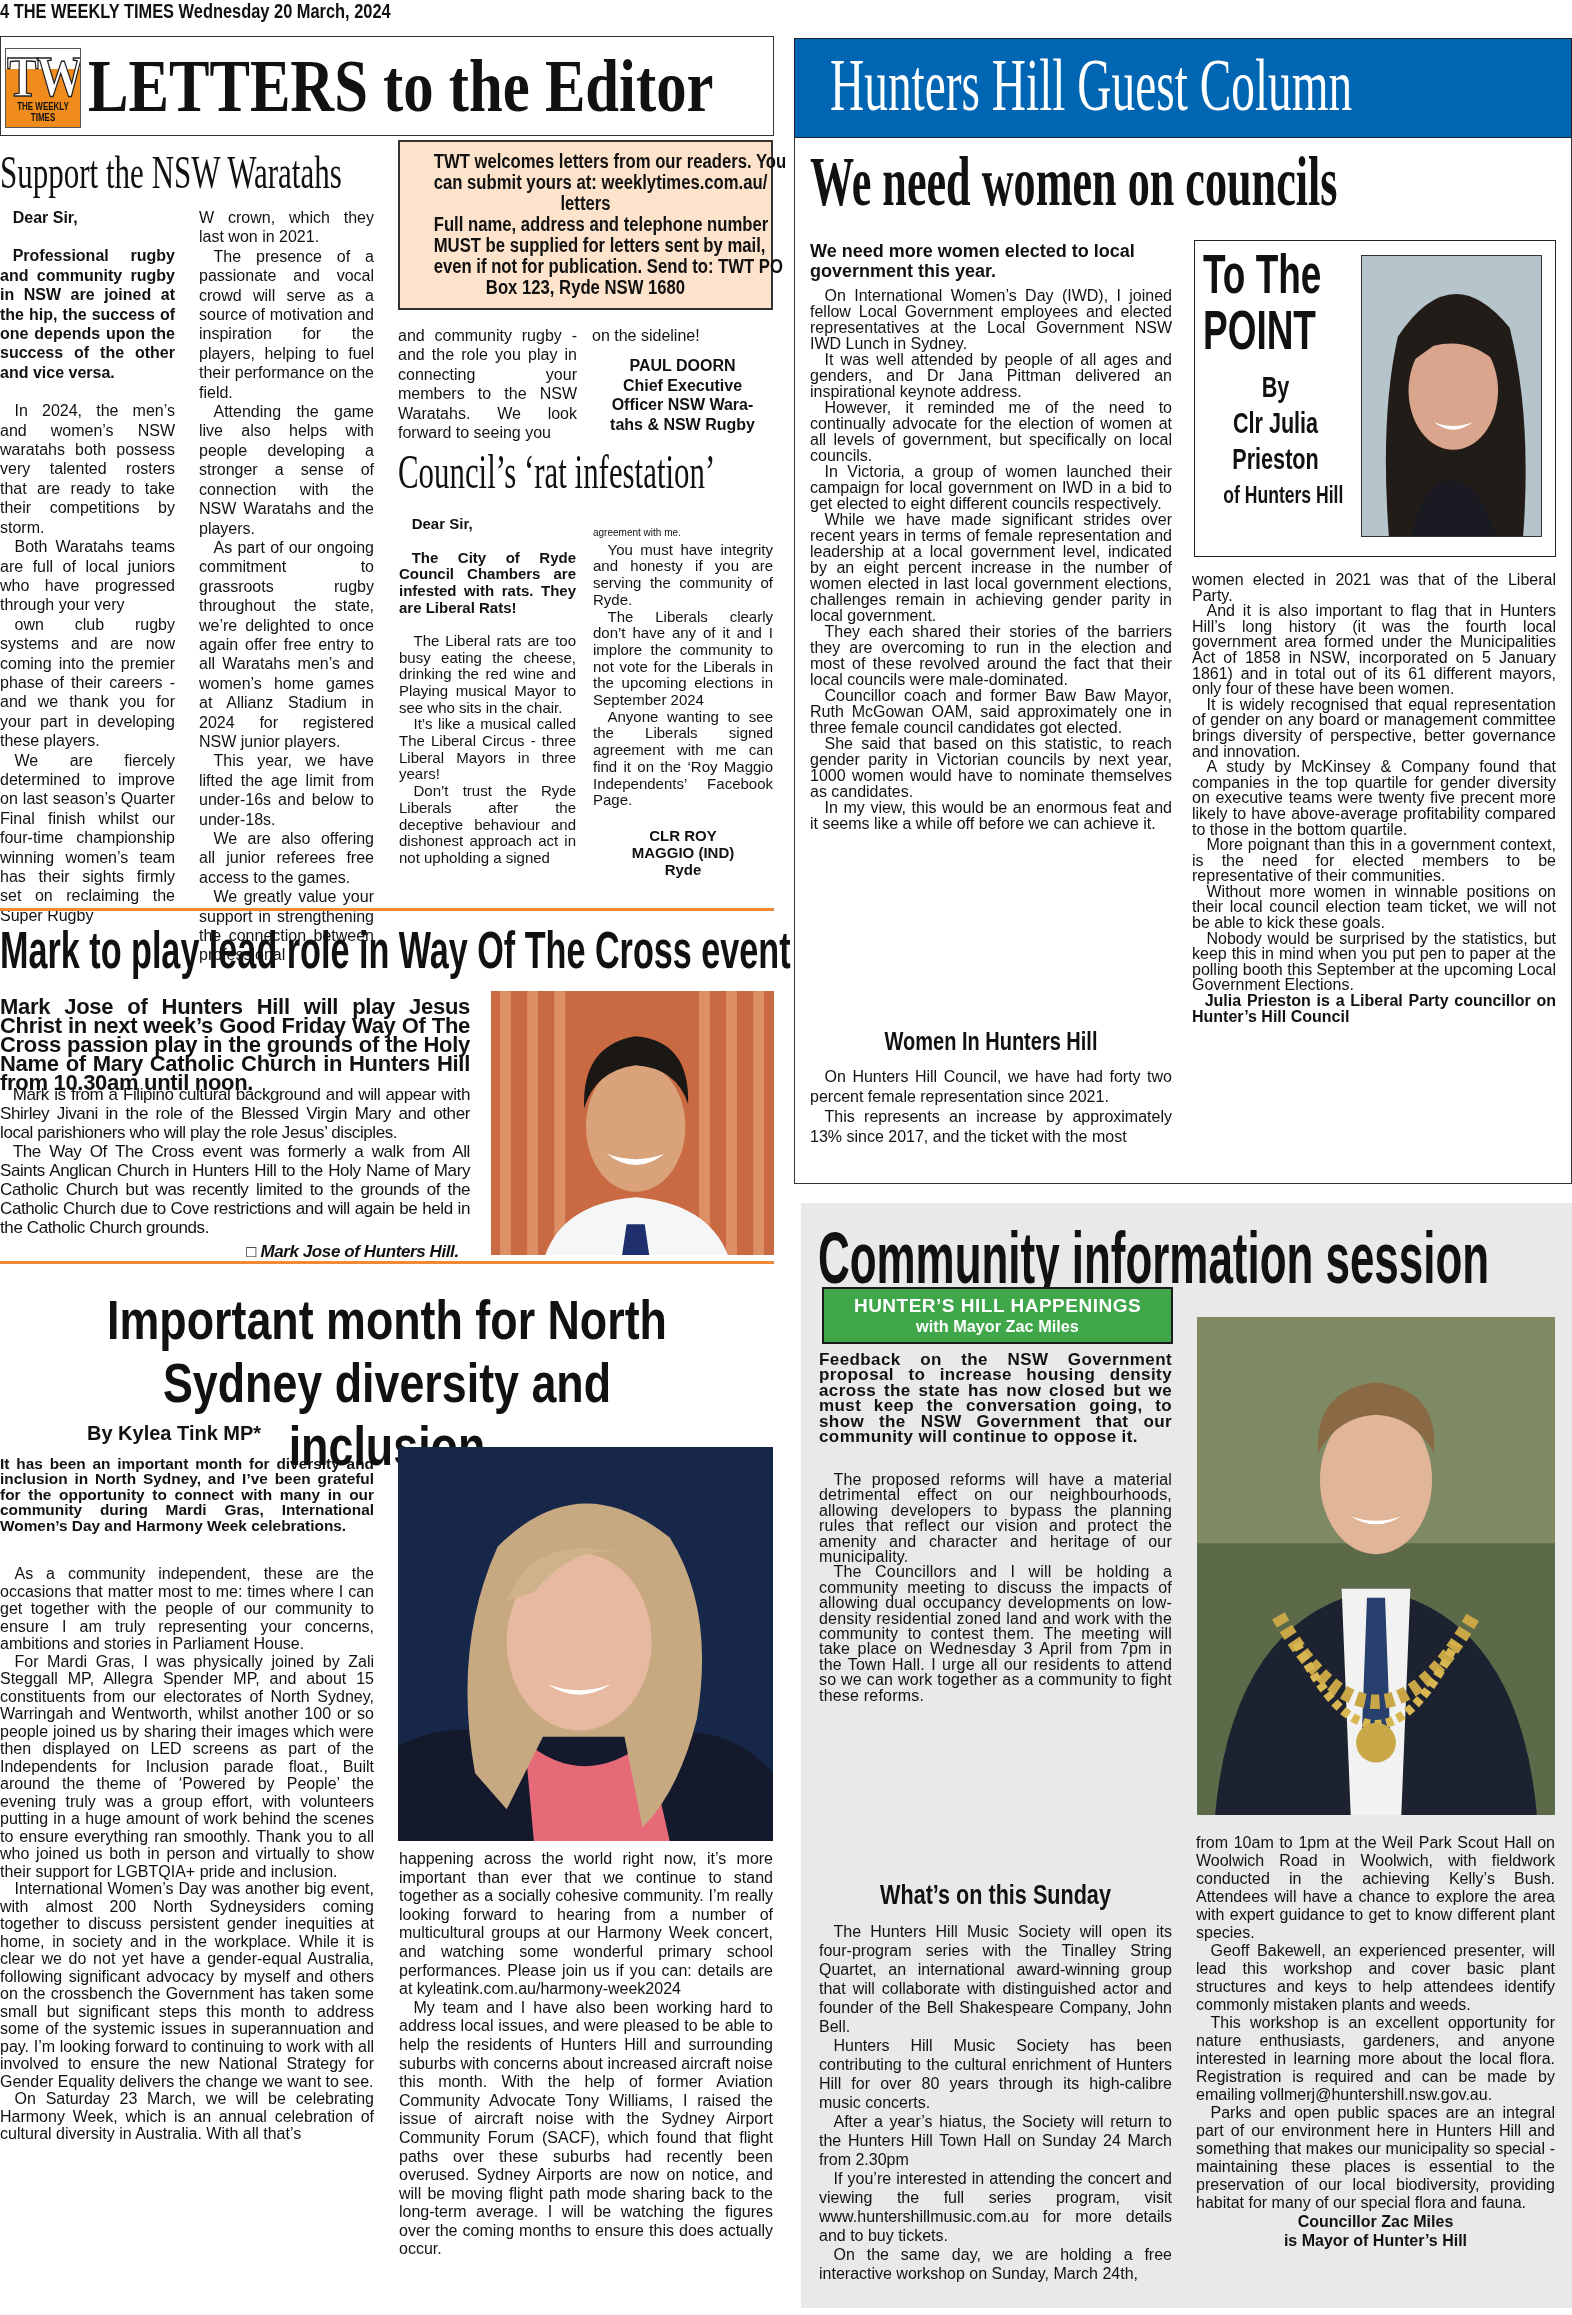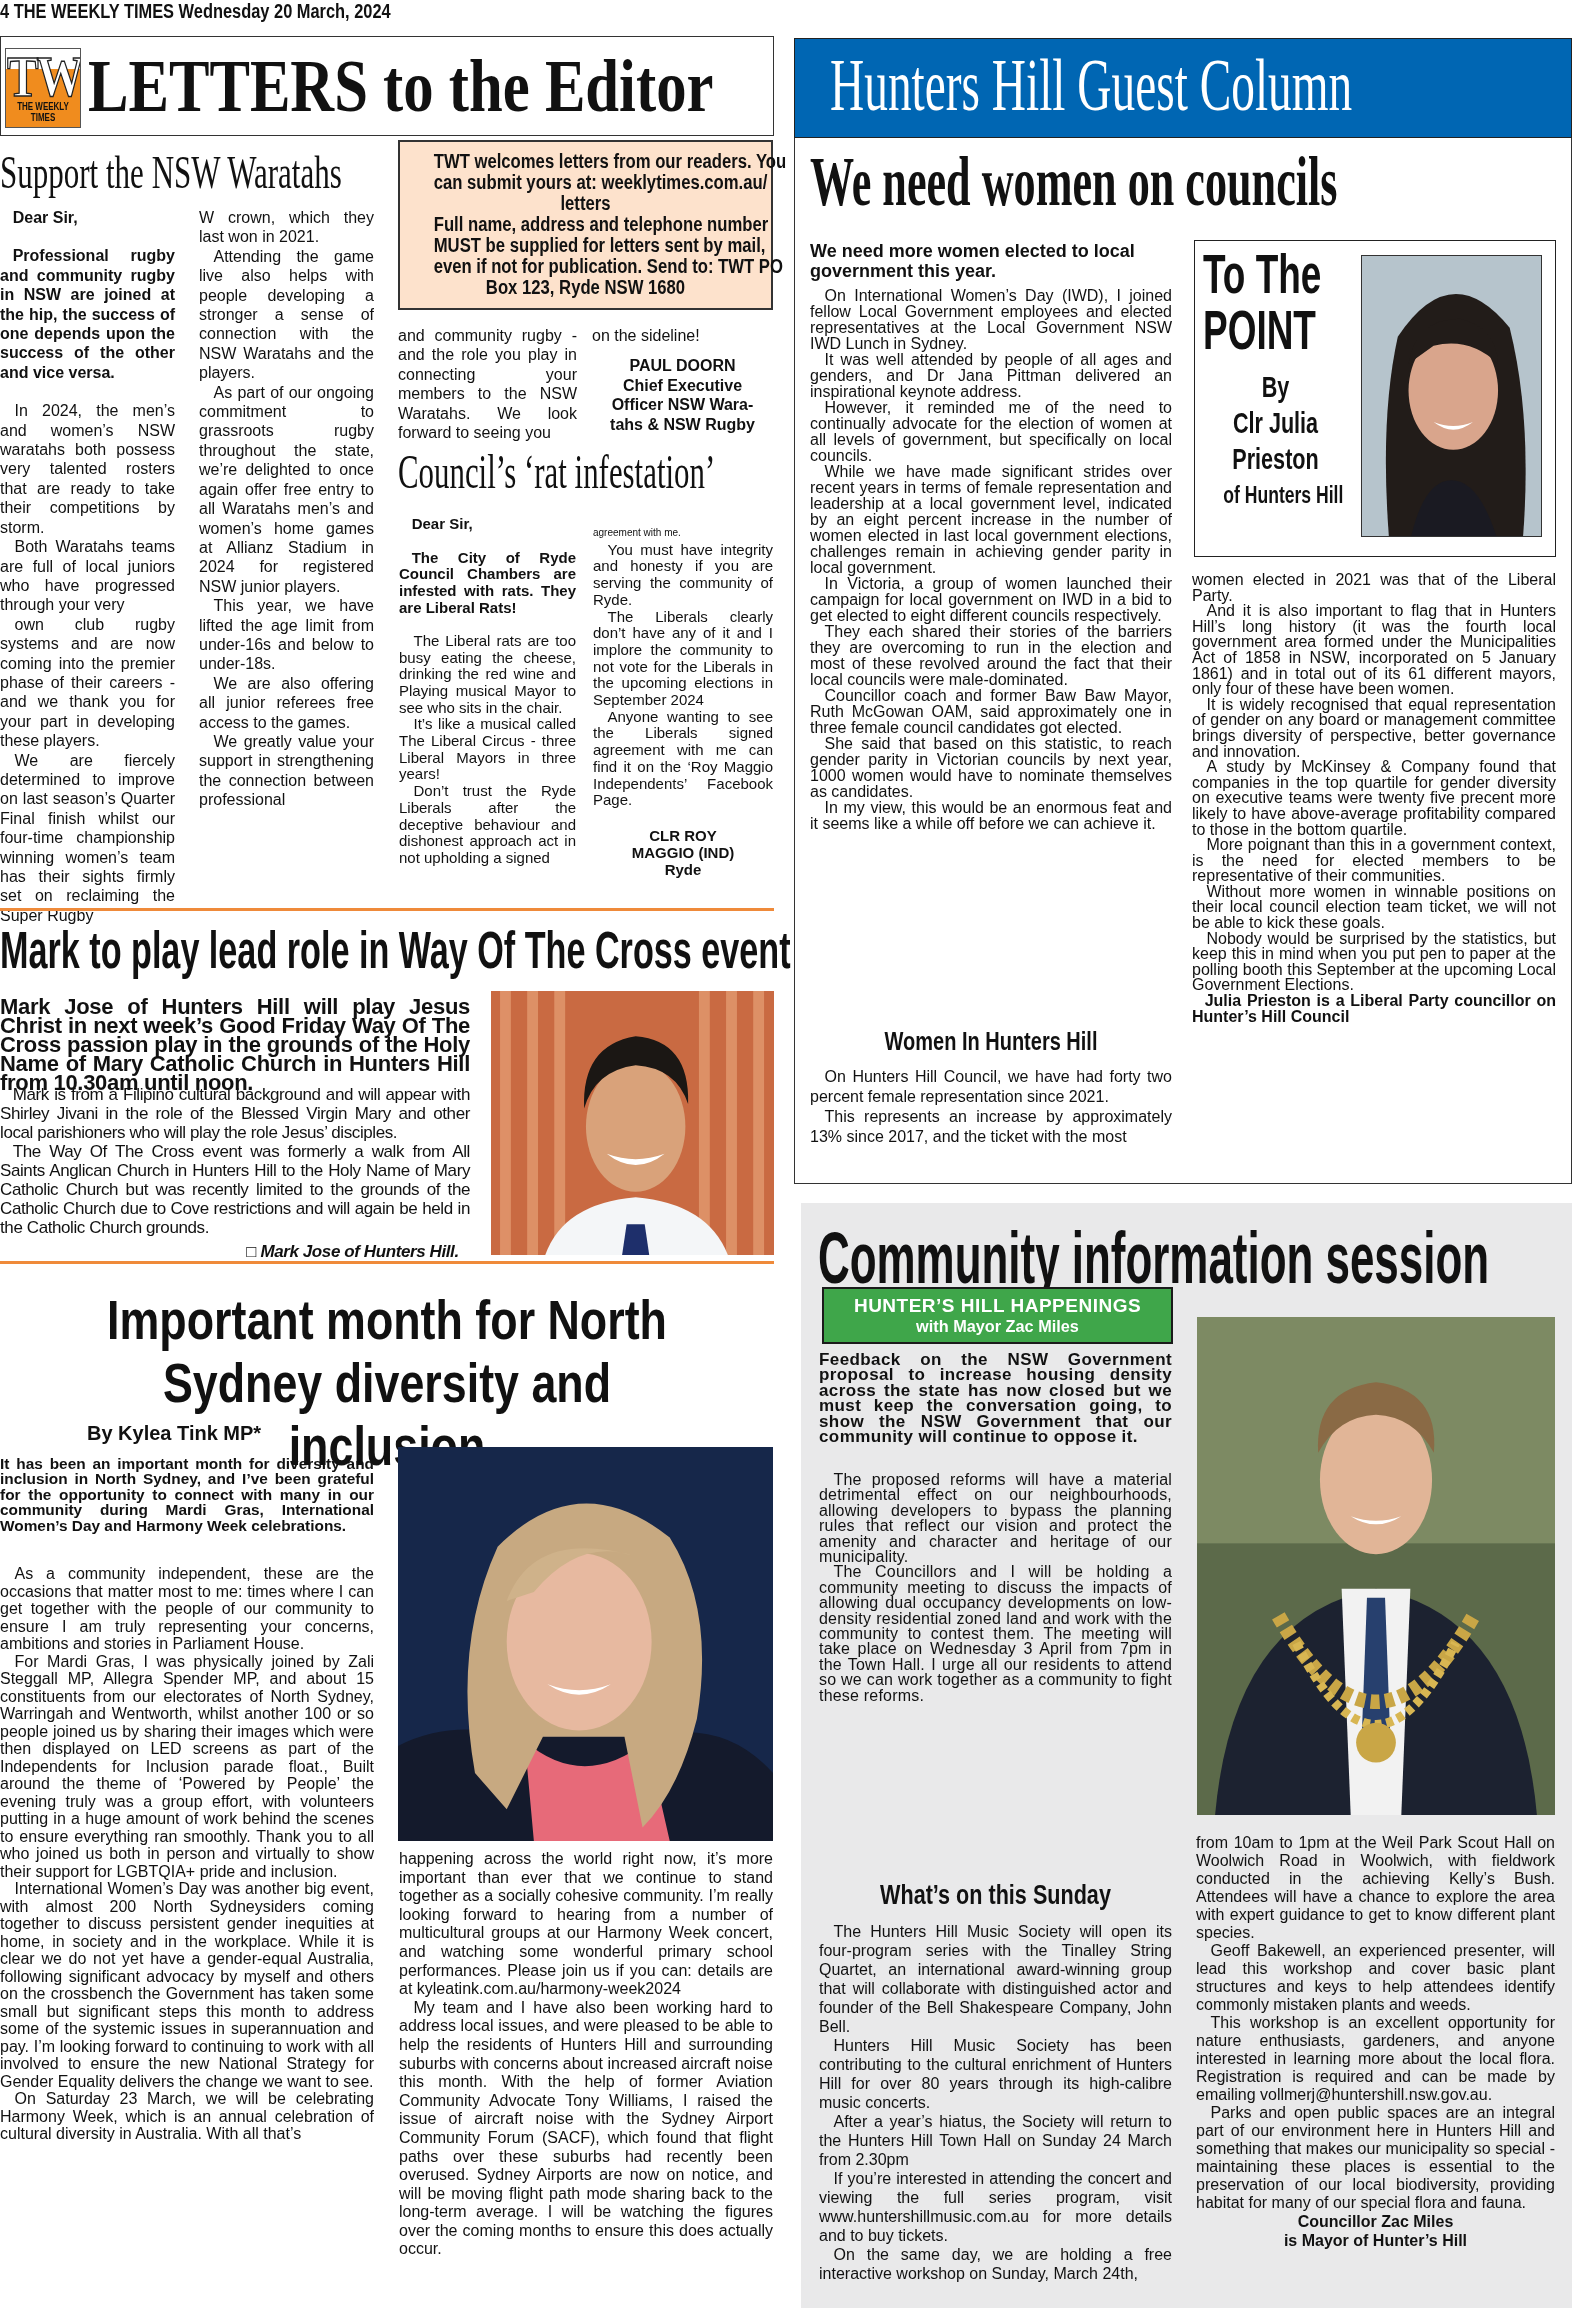--- a/index.html
+++ b/index.html
@@ -112,20 +112,21 @@
 <div id="waratahs-col1" class="abs body-text">
   <p class="lead" style="margin-bottom:19px">Dear Sir,</p>
   <p class="lead" style="margin-bottom:19px">Professional rugby and community rugby in NSW are joined at the hip, the success of one depends upon the success of the other and vice versa.</p>
   <p>In 2024, the men’s and women’s NSW waratahs both possess very talented rosters that are ready to take their competitions by storm.</p>
   <p>Both Waratahs teams are full of local juniors who have progressed through your very</p>
   <p>own club rugby systems and are now coming into the premier phase of their careers - and we thank you for your part in developing these players.</p>
   <p>We are fiercely determined to improve on last season’s Quarter Final finish whilst our four-time championship winning women’s team has their sights firmly set on reclaiming the Super Rugby</p>
 </div>
 <div id="waratahs-col2" class="abs body-text">
   <p class="noind">W crown, which they last won in 2021.</p>
+  <p>The presence of a passionate and vocal crowd will serve as a source of motivation and inspiration for the players, helping to fuel their performance on the field.</p>
   <p>Attending the game live also helps with people developing a stronger a sense of connection with the NSW Waratahs and the players.</p>
   <p>As part of our ongoing commitment to grassroots rugby throughout the state, we’re delighted to once again offer free entry to all Waratahs men’s and women’s home games at Allianz Stadium in 2024 for registered NSW junior players.</p>
   <p>This year, we have lifted the age limit from under-16s and below to under-18s.</p>
   <p>We are also offering all junior referees free access to the games.</p>
   <p>We greatly value your support in strengthening the connection between professional</p>
 </div>
 
 <div id="notice-box" class="abs">
   <div class="line">TWT welcomes letters from our readers. You</div>
   <div class="line">can submit yours at:  weeklytimes.com.au/</div>
@@ -225,22 +226,22 @@
 
 <div id="guest-box" class="abs"></div>
 <div id="guest-banner" class="abs"></div>
 <div id="guest-banner-text" class="abs serif-cond">Hunters Hill Guest Column</div>
 <div id="guest-heading" class="abs serif-cond">We need women on councils</div>
 <div id="guest-lead" class="abs">We need more women elected to local government this year.</div>
 <div id="guest-col1" class="abs body-text">
   <p>On International Women’s Day (IWD), I joined fellow Local Government employees and elected representatives at the Local Government NSW IWD Lunch in Sydney.</p>
   <p>It was well attended by people of all ages and genders, and Dr Jana Pittman delivered an inspirational keynote address.</p>
   <p>However, it reminded me of the need to continually advocate for the election of women at all levels of government, but specifically on local councils.</p>
+  <p>In Victoria, a group of women launched their campaign for local government on IWD in a bid to get elected to eight different councils respectively.</p>
   <p>While we have made significant strides over recent years in terms of female representation and leadership at a local government level, indicated by an eight percent increase in the number of women elected in last local government elections, challenges remain in achieving gender parity in local government.</p>
-  <p>In Victoria, a group of women launched their campaign for local government on IWD in a bid to get elected to eight different councils respectively.</p>
   <p>They each shared their stories of the barriers they are overcoming to run in the election and most of these revolved around the fact that their local councils were male-dominated.</p>
   <p>Councillor coach and former Baw Baw Mayor, Ruth McGowan OAM, said approximately one in three female council candidates got elected.</p>
   <p>She said that based on this statistic, to reach gender parity in Victorian councils by next year, 1000 women would have to nominate themselves as candidates.</p>
   <p>In my view, this would be an enormous feat and it seems like a while off before we can achieve it.</p>
 </div>
 <div id="women-subhead" class="abs">Women In Hunters Hill</div>
 <div id="guest-col1b" class="abs body-text">
   <p>On Hunters Hill Council, we have had forty two percent female representation since 2021.</p>
   <p>This represents an increase by approximately 13% since 2017, and the ticket with the most</p>
 </div>

